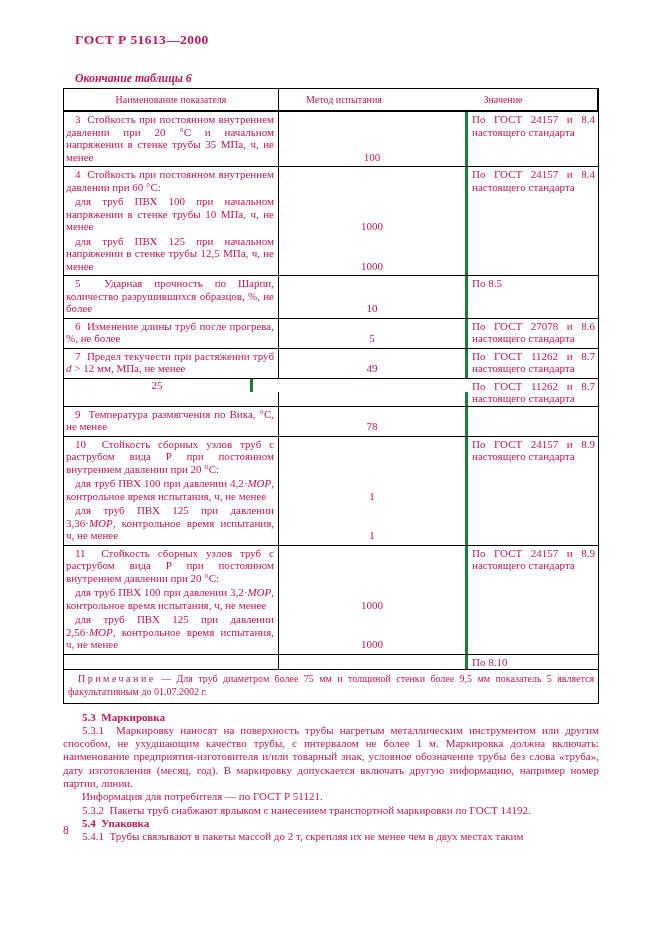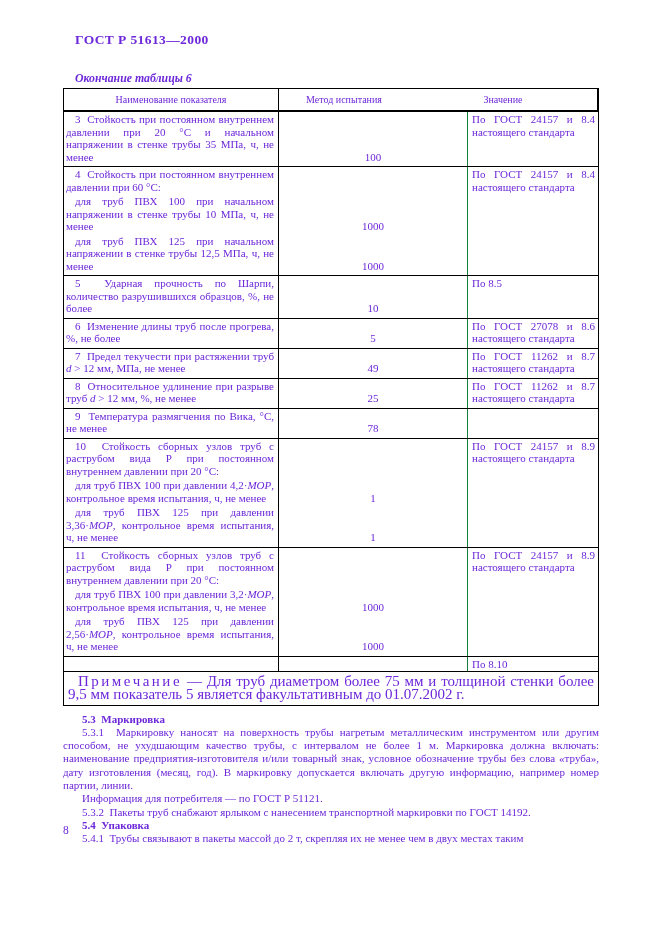--- a/index.html
+++ b/index.html
@@ -1,21 +1,21 @@
 <!DOCTYPE html>
 <html><head>
 <meta charset="utf-8">
 <style>
   html,body { margin:0; padding:0; background:#e8e8e8; }
   .page {
     position:relative;
     width:661px; height:936px;
     background:#ffffff;
     font-family:"Liberation Serif","DejaVu Serif",serif;
-    color:#6d28d9;
+    color:#be185d;
     overflow:hidden;
     margin:0 auto;
   }
   .content { position:absolute; left:63px; top:33px; width:536px; }
 
   .doc-title {
     font-size:13.5px; font-weight:bold; letter-spacing:0.4px;
     margin:0 0 25px 12px; line-height:14px;
   }
   .table-caption {
@@ -38,27 +38,27 @@
 
   .trow { display:flex; border-bottom:1px solid #000; }
   .cell-main { flex:0 0 404px; display:flex; flex-direction:column; }
   .segment { display:flex; align-items:stretch; }
   .segment.seg-fill { flex:1 1 auto; min-height:1px; }
   .seg-text {
     width:215px; box-sizing:border-box; border-right:1px solid #000;
     padding:1px 4px 1px 2px; text-indent:9px; text-align:justify;
   }
   .seg-value {
-    width:189px; box-sizing:border-box; border-right:1px solid #15803d;
+    width:189px; box-sizing:border-box; border-right:3px solid #15803d;
     display:flex; align-items:flex-end; justify-content:center; padding-bottom:1px;font-family:Liberation Serif, serif;
   }
   .cell-method { flex:1; box-sizing:border-box; padding:1px 3px 1px 4px; text-align:justify; }
 
   .note-row {
-    font-size:15px; line-height:12.8px;
+    font-size:10px; line-height:12.8px;
     padding:3px 4px 4px 4px; text-align:justify; text-indent:10px;
   }
   .note-label { letter-spacing:2.5px; }
 
   .sections { margin-top:7px; font-size:11px; line-height:13.3px; width:536px; }
   .sections p, .sections .sub-head {
     margin:0; text-indent:19px; text-align:justify;
   }
   .sub-head { font-weight:bold; }
 
@@ -150,21 +150,20 @@
               <div class="segment seg-fill">
                 <div class="seg-text"></div>
                 <div class="seg-value"></div>
               </div>
             </div>
             <div class="cell-method">По ГОСТ 11262 и 8.7 настоящего стандарта</div>
           </div>
           <div class="trow">
             <div class="cell-main">
               <div class="segment">
-                <div class="seg-text">8&nbsp; Относительное удлинение при разрыве труб <i>d</i> &gt; 12 мм, %, не менее</div>
                 <div class="seg-value">25</div>
               </div>
               <div class="segment seg-fill">
                 <div class="seg-text"></div>
                 <div class="seg-value"></div>
               </div>
             </div>
             <div class="cell-method">По ГОСТ 11262 и 8.7 настоящего стандарта</div>
           </div>
           <div class="trow">

